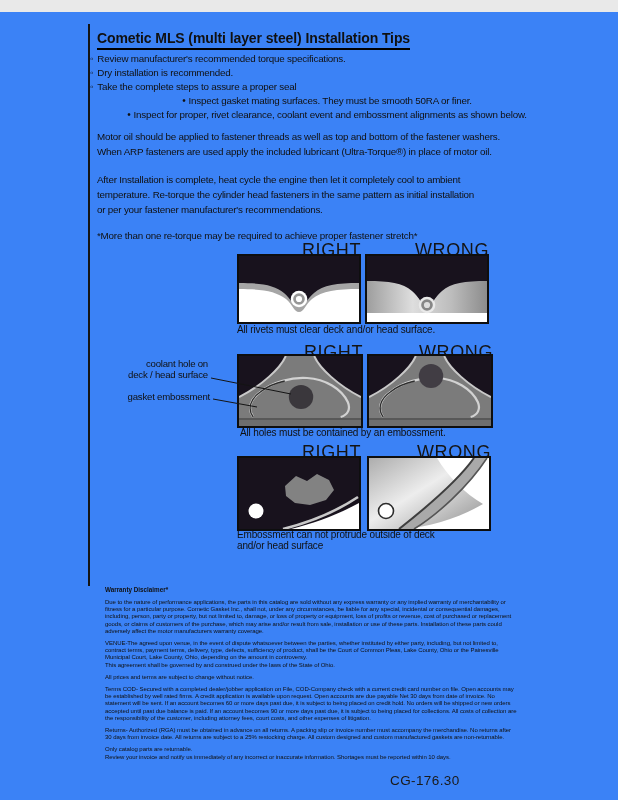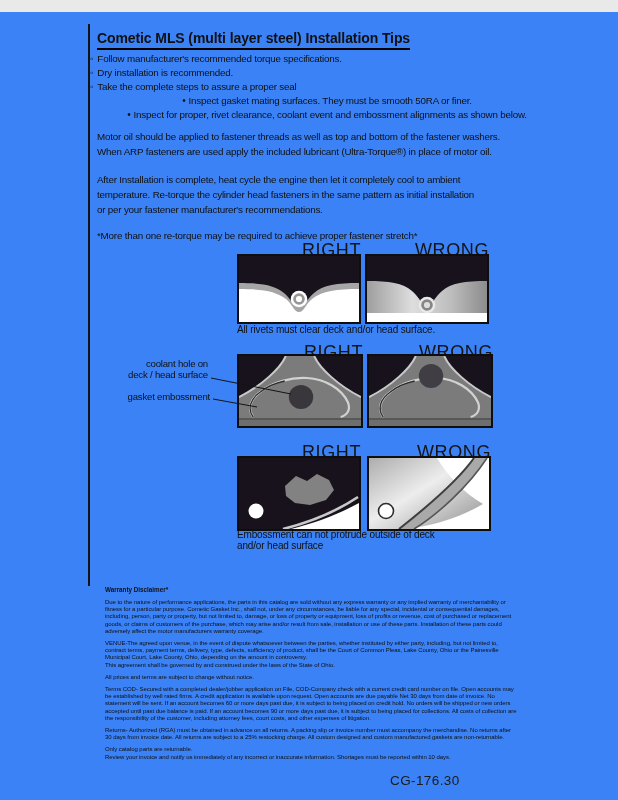--- a/index.html
+++ b/index.html
@@ -41,21 +41,21 @@
 </head>
 <body>
 
 <div class="page">
 
   <div class="abs vrule"></div>
 
   <div class="abs title">Cometic MLS (multi layer steel) Installation Tips</div>
 
   <ul class="abs tips">
-    <li class="tip"><span class="bullet-o"></span><span>Follow manufacturer's recommended torque specifications.</span></li>
+    <li class="tip"><span class="bullet-o"></span><span>Review manufacturer's recommended torque specifications.</span></li>
     <li class="tip"><span class="bullet-o"></span><span>Dry installation is recommended.</span></li>
     <li class="tip"><span class="bullet-o"></span><span>Take the complete steps to assure a proper seal</span></li>
     <li class="tip sub"><span class="bullet-f"></span><span>Inspect gasket mating surfaces.  They must be smooth 50RA or finer.</span></li>
     <li class="tip sub"><span class="bullet-f"></span><span>Inspect for proper, rivet clearance, coolant event and embossment alignments as shown below.</span></li>
   </ul>
 
   <div class="abs diesel">
     <p class="dpara">Motor oil should be applied to fastener threads as well as top and bottom of the fastener washers.
 When ARP fasteners are used apply the included lubricant (Ultra-Torque®) in place of motor oil.</p>
     <p class="dpara">After Installation is complete, heat cycle the engine then let it completely cool to ambient
@@ -126,20 +126,21 @@
       <rect y="64" width="120" height="6" fill="#6e6e6e"></rect>
       <path d="M0,0 L46,0 C41,12 22,30 0,41 Z" fill="#18121d"></path>
       <path d="M46,0 C41,12 22,30 0,41" fill="none" stroke="#c9c9c9" stroke-width="2"></path>
       <path d="M120,0 L74,0 C79,12 98,30 120,41 Z" fill="#18121d"></path>
       <path d="M74,0 C79,12 98,30 120,41" fill="none" stroke="#c9c9c9" stroke-width="2"></path>
       <path d="M14,61 C8,53 11,43 21,36 C33,26 52,21 67,22 C85,23 101,33 107,46 C110,53 107,59 100,61" fill="none" stroke="#d2d2d2" stroke-width="2.2"></path>
       <path d="M14,61 C8,53 11,43 21,36 C27,31 36,27 45,25" fill="none" stroke="#2f2f2f" stroke-width="1.3"></path>
       <circle cx="61" cy="20" r="12" fill="#413d44"></circle>
     </svg>
   </div>
+  <div class="abs dcap" style="left:240px;top:415px;">All holes must be contained by an embossment.</div>
 
   <div class="abs dlabel" style="left:237px;top:430px;width:124px;">RIGHT</div>
   <div class="abs dlabel" style="left:367px;top:430px;width:124px;">WRONG</div>
 
   <div class="abs panel" style="left:237px;top:444px;width:120px;height:71px;">
     <svg viewBox="0 0 120 71" preserveAspectRatio="none">
       <rect width="120" height="71" fill="#18121d"></rect>
       <path d="M120,45 C100,56 76,65 52,71 L120,71 Z" fill="#ffffff"></path>
       <path d="M44,71 C72,64 98,53 119,39" fill="none" stroke="#c9c9c9" stroke-width="2.6"></path>
       <path d="M46,28 L57,18 L68,23 L78,16 L90,22 L95,32 L87,42 L71,47 L56,45 L47,38 Z" fill="#828282"></path>

